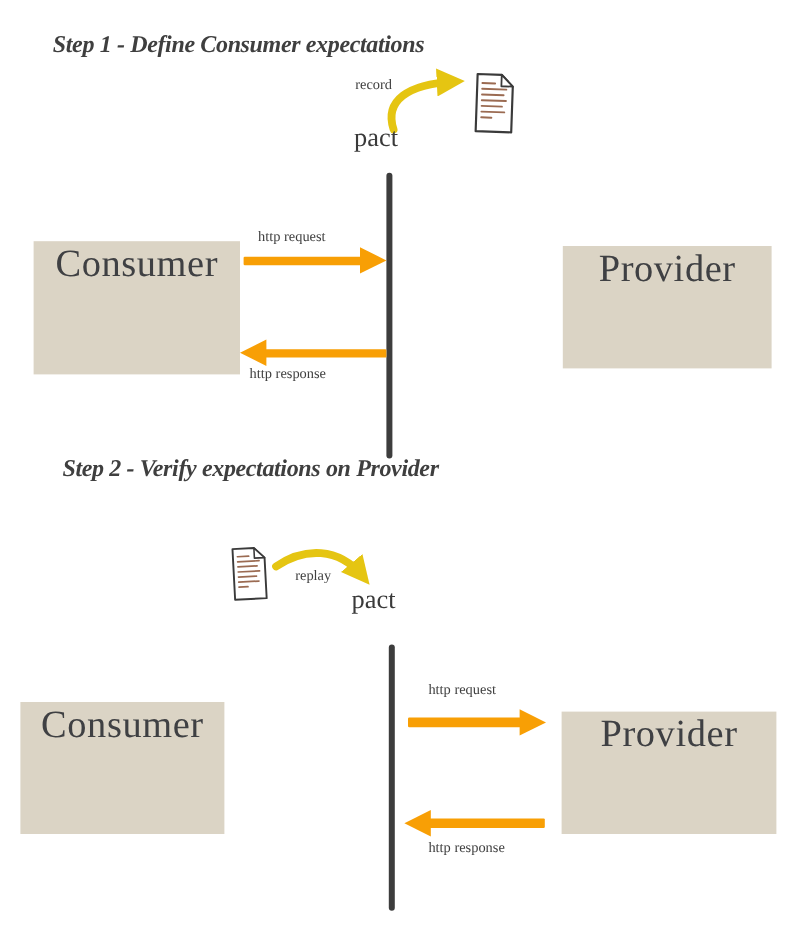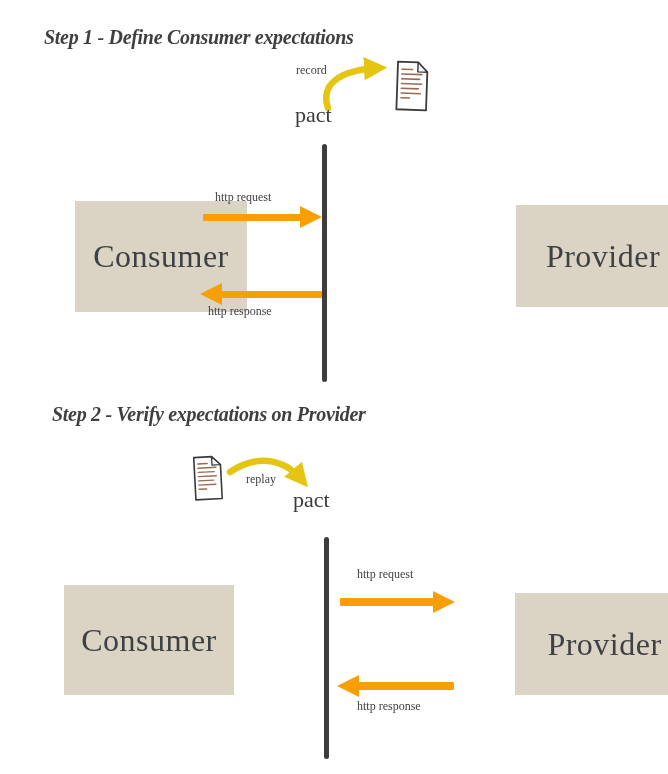--- a/index.html
+++ b/index.html
@@ -25,21 +25,21 @@
     position:absolute;font-size:12px;line-height:1.1;color:var(--ink);white-space:nowrap;
   }
   .pact-word{
     position:absolute;font-size:22px;line-height:1.0;color:#3a3a3a;white-space:nowrap;
   }
   .vbar{
     position:absolute;width:5px;background:var(--bar);border-radius:2.5px;
   }
   .box{
     position:absolute;background:var(--box);
-    display:flex;align-items:center;justify-content:center;margin-left:47px;
+    display:flex;justify-content:center;
   }
   .box span{
     font-size:32px;color:var(--boxink);letter-spacing:0.5px;
   }
   .arrow{position:absolute;}
   .arrow .shaft{
     position:absolute;height:7.5px;background:var(--orange);border-radius:1px;
   }
   .arrow .head{
     position:absolute;width:0;height:0;top:0;
@@ -104,21 +104,21 @@
 
     <div class="arrow" style="left:200px;top:283px;width:122px;height:23px;">
       <div class="head pt-left" style="left:0;"></div>
       <div class="shaft" style="left:21px;top:7.75px;width:101px;"></div>
     </div>
 
     <div class="small-label" style="left:208px;top:305px;">http response</div>
   </section>
 
   <section>
-    <h1 class="title" style="left:52px;top:403px;">Step 2 - Verify expectations on Provider</h1>
+    <h1 class="title" style="left:52px;top:380px;">Step 2 - Verify expectations on Provider</h1>
 
     <svg class="doc-icon" style="left:192px;top:455px;transform:rotate(-3deg);" width="32" height="47" viewBox="0 0 34 50">
       <path d="M3,2 L22,2 L31,11 L31,47 L3,47 Z" fill="#ffffff" stroke="#3a3a3a" stroke-width="1.7" stroke-linejoin="round"></path>
       <path d="M22,2 L22,11 L31,11 Z" fill="#ffffff" stroke="#3a3a3a" stroke-width="1.4" stroke-linejoin="round"></path>
       <g stroke="var(--docline)" stroke-width="1.5" stroke-linecap="round">
         <path d="M7,9 L17,9"></path>
           <path d="M7,13.5 L26,13.5"></path>
           <path d="M7,18 L24,18"></path>
         <path d="M7,22.5 L26,22.5"></path>
           <path d="M7,27 L23,27"></path>

